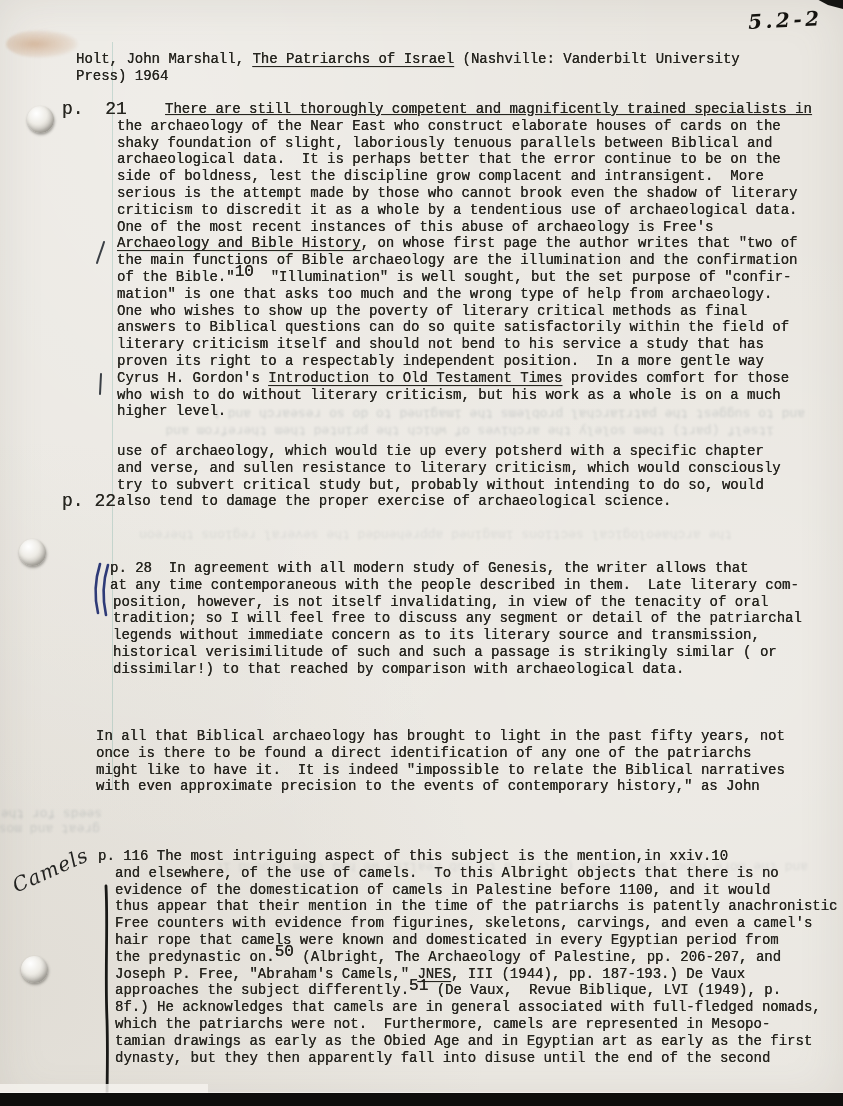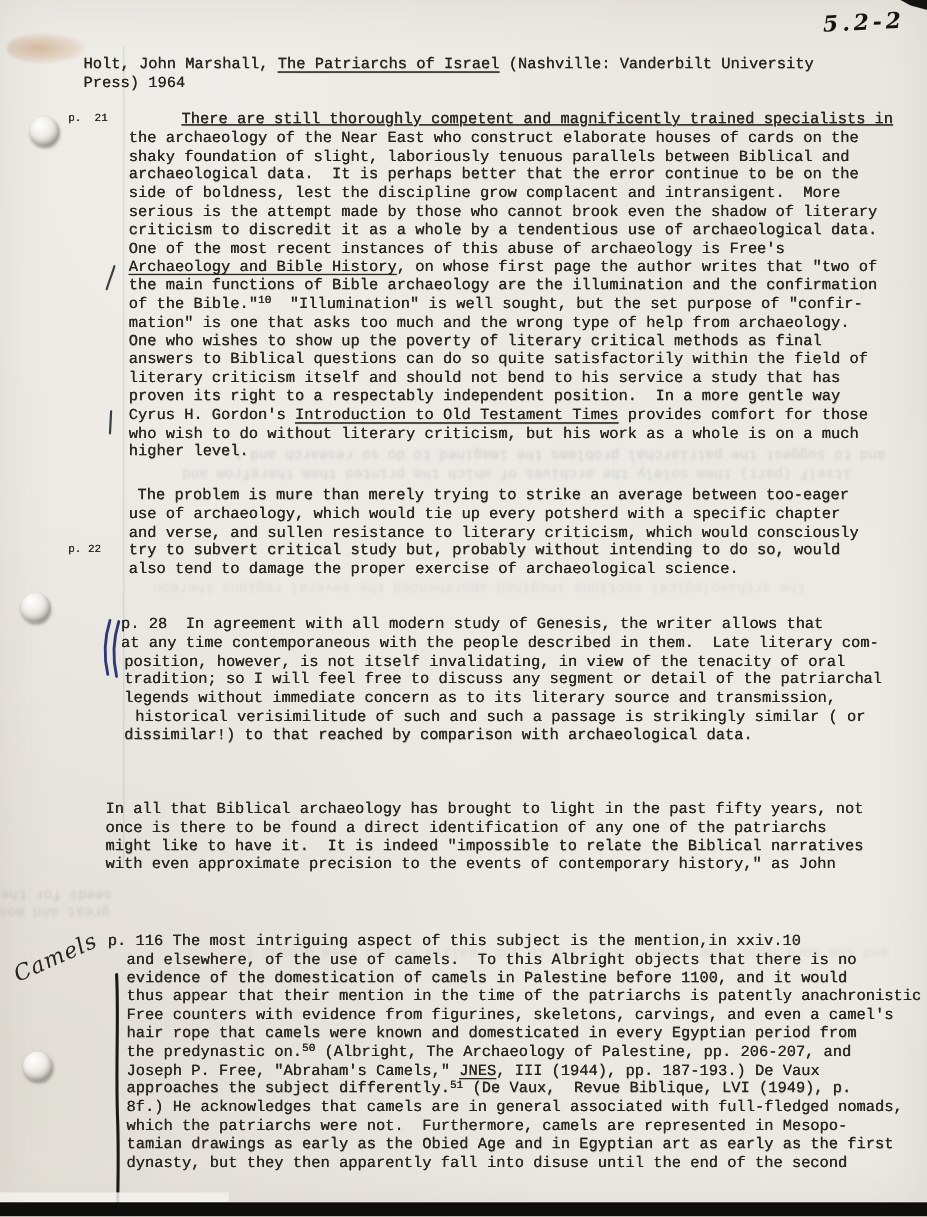--- a/index.html
+++ b/index.html
@@ -13,24 +13,24 @@
     box-shadow:inset 0 0 46px rgba(120,112,100,0.14);
     font-family:"Liberation Mono","DejaVu Sans Mono",monospace;
     color:var(--ink,#26251f);
   }
   .block{position:absolute;}
   .tline{
     height:16.8px;line-height:16.8px;white-space:pre;font-size:14px;
     text-shadow:0 0 .5px rgba(32,30,26,.85),.3px .3px 0 rgba(32,30,26,.3);
   }
   .tline .u{text-decoration:underline;text-decoration-thickness:1.4px;text-underline-offset:2.5px;}
-  .tline .sup{font-size:10px;position:relative;top:-4.5px;margin-top:30px;}
+  .tline .sup{font-size:16px;position:relative;top:-4.5px;margin-top:30px;}
   .tline .b{font-weight:bold;}
   .margin-label{
-    position:absolute;font-size:10px;line-height:16.8px;white-space:pre;
+    position:absolute;font-size:18px;line-height:16.8px;white-space:pre;
     text-shadow:0 0 .5px rgba(32,30,26,.85);
   }
   .ghost{
     position:absolute;font-size:13px;line-height:15px;white-space:pre;overflow:hidden;
     color:#5e6e74;transform:rotate(180deg);filter:blur(1.1px);pointer-events:none;
   }
   .hole{
     position:absolute;width:27px;height:27px;border-radius:50%;
     background:radial-gradient(circle at 35% 28%, #ffffff, #eeece6 40%, #d8d5ce 62%, #8f8c84 100%);
     box-shadow:.5px 1.8px 2.8px rgba(60,58,50,.45), inset -2px -3px 4px rgba(92,90,82,.35);
@@ -92,33 +92,32 @@
         <div class="tline"><span>mation" is one that asks too much and the wrong type of help from archaeology.</span></div>
         <div class="tline"><span>One who wishes to show up the poverty of literary critical methods as final</span></div>
         <div class="tline"><span>answers to Biblical questions can do so quite satisfactorily within the field of</span></div>
         <div class="tline"><span>literary criticism itself and should not bend to his service a study that has</span></div>
         <div class="tline"><span>proven its right to a respectably independent position.  In a more gentle way</span></div>
         <div class="tline"><span>Cyrus H. Gordon's </span><span class="u">Introduction to Old Testament Times</span><span> provides comfort for those</span></div>
         <div class="tline"><span>who wish to do without literary criticism, but his work as a whole is on a much</span></div>
         <div class="tline"><span>higher level.</span></div>
       </div>
       <div class="block" style="left: 117px; top: 443px;">
-        <div class="tline" style="margin-left: 8px;"><span>The problem is mure than merely trying to strike an average between too-eager</span></div>
         <div class="tline"><span>use of archaeology, which would tie up every potsherd with a specific chapter</span></div>
         <div class="tline"><span>and verse, and sullen resistance to literary criticism, which would consciously</span></div>
         <div class="tline"><span>try to subvert critical study but, probably without intending to do so, would</span></div>
         <div class="tline"><span>also tend to damage the proper exercise of archaeological science.</span></div>
       </div>
       <div class="block" style="left: 110px; top: 560px;">
         <div class="tline"><span>p. 28  In agreement with all modern study of Genesis, the writer allows that</span></div>
         <div class="tline"><span>at any time contemporaneous with the people described in them.  Late literary com-</span></div>
         <div class="tline" style="margin-left: 3px;"><span>position, however, is not itself invalidating, in view of the tenacity of oral</span></div>
         <div class="tline" style="margin-left: 3px;"><span>tradition; so I will feel free to discuss any segment or detail of the patriarchal</span></div>
         <div class="tline" style="margin-left: 3px;"><span>legends without immediate concern as to its literary source and transmission,</span></div>
-        <div class="tline" style="margin-left: 13px;"><span>historical verisimilitude of such and such a passage is strikingly similar ( or</span></div>
+        <div class="tline" style="margin-left: 3px;"><span>historical verisimilitude of such and such a passage is strikingly similar ( or</span></div>
         <div class="tline" style="margin-left: 3px;"><span>dissimilar!) to that reached by comparison with archaeological data.</span></div>
       </div>
       <div class="block" style="left: 96px; top: 728px;">
         <div class="tline"><span>In all that Biblical archaeology has brought to light in the past fifty years, not</span></div>
         <div class="tline"><span>once is there to be found a direct identification of any one of the patriarchs</span></div>
         <div class="tline"><span>might like to have it.  It is indeed "impossible to relate the Biblical narratives</span></div>
         <div class="tline"><span>with even approximate precision to the events of contemporary history," as John</span></div>
       </div>
       <div class="block" style="left: 115px; top: 848px;">
         <div class="tline" style="margin-left: -17px;"><span>p. 116 The most intriguing aspect of this subject is the mention,in xxiv.10</span></div>

